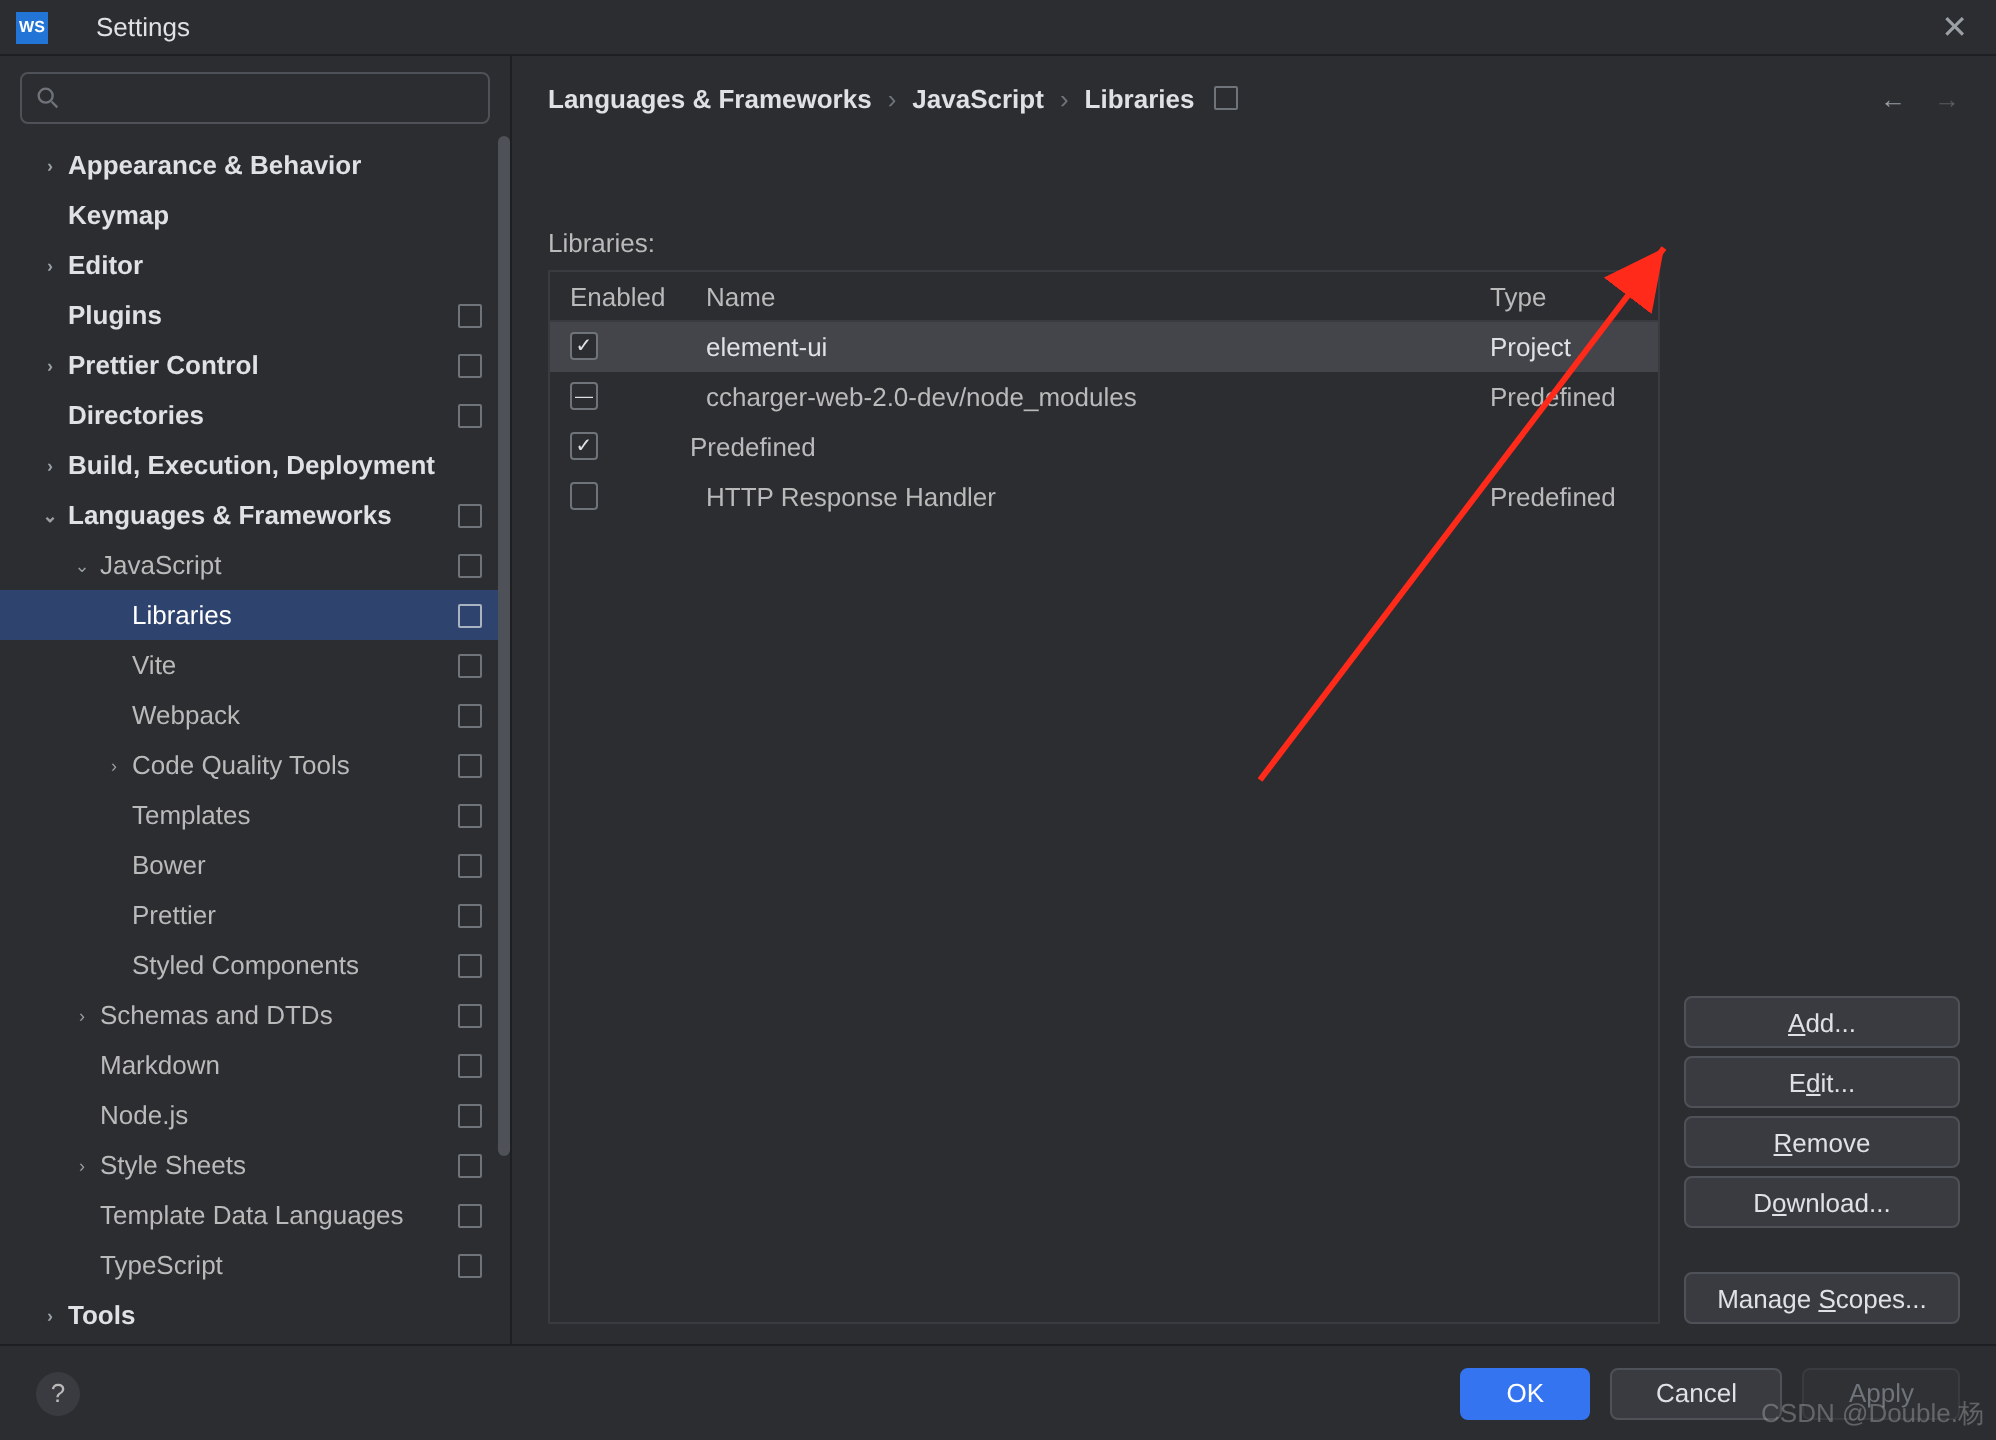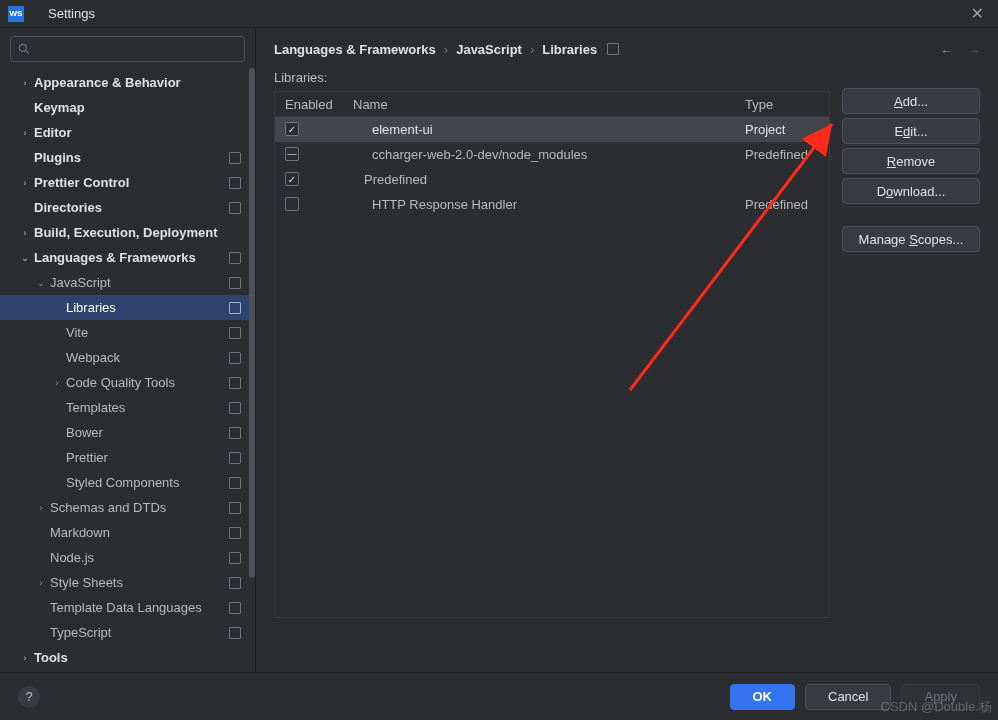--- a/index.html
+++ b/index.html
@@ -24,44 +24,44 @@
 .sidebar-scrollbar { position: absolute; right: 0; top: 40px; bottom: 0; width: 6px; }
 .sidebar-scrollbar .thumb { background: #4e5157; width: 6px; height: 510px; border-radius: 3px; }
 .main { flex: 1; display: flex; flex-direction: column; }
 .breadcrumb-row { height: 42px; display: flex; align-items: center; padding: 0 18px; }
 .breadcrumb-row .crumb { color: #dfe1e5; font-weight: 600; }
 .breadcrumb-row .sep { color: #6f737a; margin: 0 8px; }
 .breadcrumb-row .end-icon { width: 12px; height: 12px; border: 1px solid #6f737a; margin-left: 10px; border-radius: 1px; }
 .breadcrumb-row .nav-arrows { margin-left: auto; display: flex; gap: 14px; color: #9aa0a6; }
 .breadcrumb-row .nav-arrows span { cursor: pointer; }
 .breadcrumb-row .nav-arrows .disabled { color: #5a5d63; }
-.panel { flex: 1; padding: 0 18px 10px 18px; display: flex; gap: 12px; }
+.panel { flex: 1; padding: 0 18px 10px 18px; display: flex; gap: 12px; align-items: flex-end; }
 .table-area { flex: 1; display: flex; flex-direction: column; }
 .section-label { color: #bababa; margin-bottom: 6px; }
 .table { border: 1px solid #393b40; border-radius: 0; flex: 0 0 auto; }
 .table-header, .table-row { display: flex; align-items: center; height: 25px; }
 .table-header { background: #2b2d30; border-bottom: 1px solid #393b40; color: #bababa; }
 .col-enabled { width: 70px; padding-left: 10px; display: flex; align-items: center; }
 .col-name { flex: 1; padding-left: 8px; }
 .col-type { width: 84px; padding-right: 10px; }
-.table-row { border-bottom: 1px solid transparent; gap: 19px; }
+.table-row { border-bottom: 1px solid transparent; }
 .table-row.selected { background: #43454a; color: #dfe1e5; }
 .checkbox { width: 14px; height: 14px; border: 1px solid #6f737a; border-radius: 2px; display: flex; align-items: center; justify-content: center; font-size: 10px; color: #dfe1e5; background: #2b2d30; }
 .checkbox.checked::after { content: "✓"; }
 .checkbox.mixed::after { content: "—"; font-size: 9px; }
 .table-body { min-height: 500px; border-top: none; }
 .buttons-col { width: 138px; display: flex; flex-direction: column; gap: 4px; padding-top: 18px; }
 .btn { height: 26px; background: #393b40; border: 1px solid #4e5157; color: #dfe1e5; display: flex; align-items: center; justify-content: center; border-radius: 4px; cursor: pointer; font-size: 13px; }
 .btn .ul { text-decoration: underline; }
 .btn.spaced { margin-top: 18px; }
 .footer { height: 48px; border-top: 1px solid #1e1f22; display: flex; align-items: center; padding: 0 18px; }
 .help { width: 22px; height: 22px; border-radius: 11px; background: #393b40; display: flex; align-items: center; justify-content: center; color: #bababa; cursor: pointer; }
 .footer-btns { margin-left: auto; display: flex; gap: 10px; }
 .fbtn { height: 26px; padding: 0 22px; border-radius: 4px; display: flex; align-items: center; justify-content: center; cursor: pointer; border: 1px solid #4e5157; background: #393b40; color: #dfe1e5; }
-.fbtn.primary { background: #3574f0; border-color: #3574f0; color: #fff; font-weight: 700; }
+.fbtn.primary { background: #3574f0; border-color: #3574f0; color: #fff; font-weight: 400; }
 .fbtn.disabled { color: #6f737a; border-color: #393b40; background: #2f3135; }
 .arrow-overlay { position: absolute; pointer-events: none; left: 0; top: 0; }
 .watermark { position: absolute; right: 6px; bottom: 4px; color: rgba(200,200,200,0.35); font-size: 13px; }
 </style>
 </head>
 <body>
 
 <div class="titlebar">
   <div class="logo">WS</div>
   <div class="title">Settings</div>

